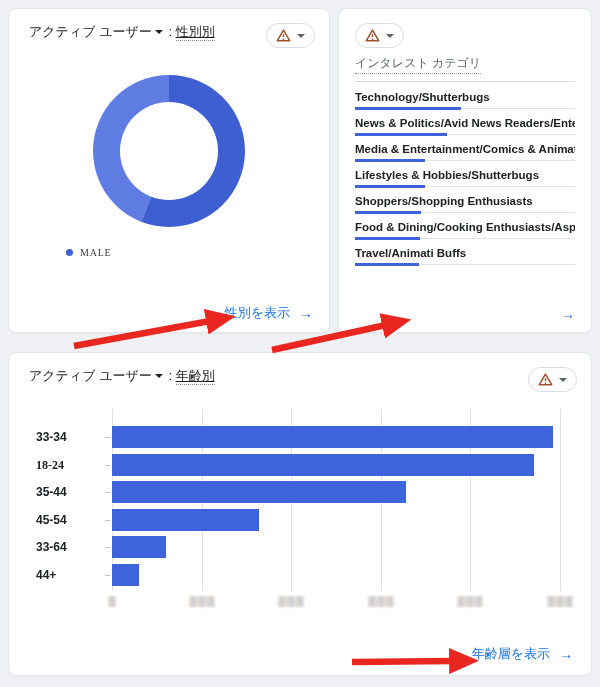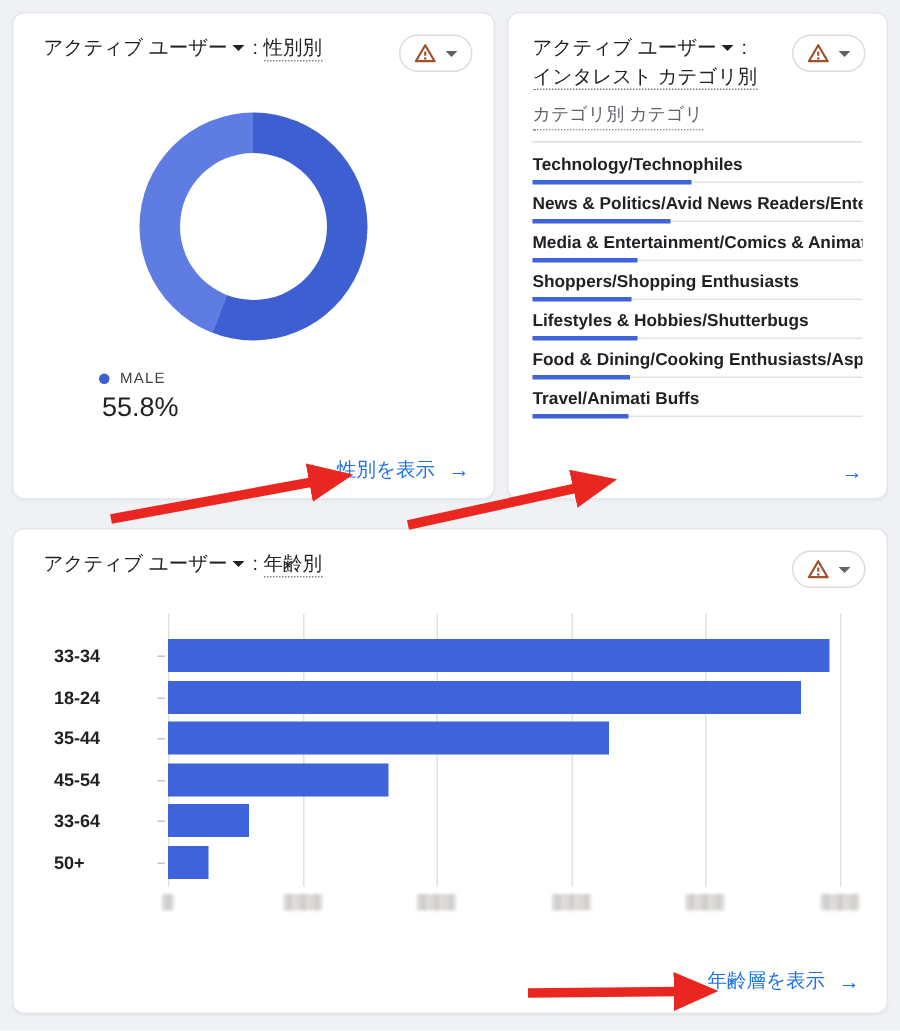--- a/index.html
+++ b/index.html
@@ -13,37 +13,37 @@
   #card-interest { left:338px;top:8px;   width:254px; height:325px; }
   #card-age      { left:8px;  top:352px; width:584px; height:324px; }
 
   .card-header { display:flex; justify-content:space-between; align-items:flex-start; padding:14px 14px 0 20px; }
   #card-interest .card-header { padding-left:16px; }
   .card-title { font-size:13px; color:#202124; line-height:1.45; }
   .metric-picker { cursor:pointer;text-align:right; }
   .caret { display:inline-block; width:0; height:0; border-left:4px solid transparent;
            border-right:4px solid transparent; border-top:4px solid #202124;
            margin:0 2px 1px 3px; vertical-align:middle; }
-  .dim-underline { border-bottom:1px dotted #80868b; padding-bottom:1px; cursor:pointer; }
+  .dim-underline { border-bottom:1px dotted #80868b; padding-bottom:1px; cursor:pointer;text-decoration:underline; }
 
   .pill { display:flex; align-items:center; gap:6px; border:1px solid #dadce0; border-radius:14px;
           padding:4px 9px; background:#fff; cursor:pointer; }
   .pill .caret2 { border-top:4px solid #5f6368; margin:0; }
 
   
   .donut { position:absolute; left:50%; transform:translateX(-50%); top:66px; width:152px; height:152px;
            border-radius:50%; }
   .donut-hole { position:absolute; left:50%; top:50%; transform:translate(-50%,-50%);
                 width:98px; height:98px; border-radius:50%; background:#fff; }
   .gender-legend { position:absolute; left:0; top:238px; width:100%; display:flex; }
   .legend-item { width:50%; padding-left:57px; }
   .legend-item + .legend-item { padding-left:57px; }
   .legend-top { display:flex; align-items:center; gap:7px; }
   .legend-dot { width:7px; height:7px; border-radius:50%; display:inline-block; }
-  .legend-label { font-size:10px; letter-spacing:.8px; color:#3c4043; font-weight:500; }
+  .legend-label { font-size:10px; letter-spacing:.8px; color:#3c4043; font-weight:500;font-family:Liberation Serif, serif; }
   .legend-value { font-size:18px; color:#202124; margin-top:3px; padding-left:2px; }
 
   .footer-link { position:absolute; right:16px; bottom:10px; color:#1a73e8; font-size:13px;
                  display:flex; align-items:center; gap:9px; cursor:pointer; white-space:nowrap; }
   #card-age .footer-link { right:18px; bottom:12px; }
   .link-arrow { font-size:14px; }
 
   
   .sub-dim { display:inline-block; margin:7px 0 0 16px; font-size:12px; color:#5f6368;
              border-bottom:1px dotted #9aa0a6; padding-bottom:1px; cursor:pointer; }
@@ -92,76 +92,70 @@
     </div>
     <div class="donut" id="gender-donut" style="background: conic-gradient(rgb(62, 95, 210) 0deg, rgb(62, 95, 210) 200.88deg, rgb(94, 124, 226) 200.88deg, rgb(94, 124, 226) 360deg);">
       <div class="donut-hole"></div>
     </div>
     <div class="gender-legend" id="gender-legend">
         <div class="legend-item">
           <div class="legend-top">
             <div class="legend-dot" style="background: rgb(62, 95, 210);"></div>
             <div class="legend-label">MALE</div>
           </div>
-          <div class="legend-value">55.8%</div>
         </div>
       </div>
     <div class="footer-link">
       <span>性別を表示</span>
       <span class="link-arrow">→</span>
     </div>
   </div>
 
   <div class="card" id="card-interest">
     <div class="card-header">
-      <div class="card-title" style="max-width:165px;">
-        <span class="metric-picker"><span>アクティブ ユーザー</span><span class="caret"></span></span>
-        <span>:</span><br>
-        <span class="dim-underline">インタレスト カテゴリ別</span>
-      </div>
       <div class="pill">
         <svg width="15" height="15" viewBox="0 0 24 24">
           <path d="M12 3.5 L22 20.5 H2 Z" fill="none" stroke="#a0522d" stroke-width="2.4" stroke-linejoin="round"></path>
           <line x1="12" y1="10" x2="12" y2="14.6" stroke="#a0522d" stroke-width="2.3"></line>
           <circle cx="12" cy="17.6" r="1.35" fill="#a0522d"></circle>
         </svg>
         <span class="caret caret2"></span>
       </div>
     </div>
-    <span class="sub-dim">カテゴリ別 カテゴリ</span>
+    <span class="sub-dim">インタレスト カテゴリ</span>
     <div class="header-divider"></div>
     <div class="int-list" id="interest-list">
         <div class="int-row">
-          <div class="int-label">Technology/Technophiles</div>
+          <div class="int-label">Technology/Shutterbugs</div>
           <div class="int-track">
             <div class="int-fill" style="width: 48%; background: rgb(63, 99, 218);"></div>
           </div>
         </div>
         <div class="int-row">
           <div class="int-label">News &amp; Politics/Avid News Readers/Enter…</div>
           <div class="int-track">
             <div class="int-fill" style="width: 42%; background: rgb(63, 99, 218);"></div>
           </div>
         </div>
         <div class="int-row">
           <div class="int-label">Media &amp; Entertainment/Comics &amp; Animati…</div>
           <div class="int-track">
             <div class="int-fill" style="width: 32%; background: rgb(63, 99, 218);"></div>
           </div>
         </div>
         <div class="int-row">
+          <div class="int-label">Lifestyles &amp; Hobbies/Shutterbugs</div>
+          <div class="int-track">
+            <div class="int-fill" style="width: 32%; background: rgb(63, 99, 218);"></div>
+          </div>
+        </div>
+        <div class="int-row">
           <div class="int-label">Shoppers/Shopping Enthusiasts</div>
           <div class="int-track">
             <div class="int-fill" style="width: 30%; background: rgb(63, 99, 218);"></div>
-          </div>
-        </div>
-        <div class="int-row">
-          <div class="int-label">Lifestyles &amp; Hobbies/Shutterbugs</div>
-          <div class="int-track">
-            <div class="int-fill" style="width: 32%; background: rgb(63, 99, 218);"></div>
           </div>
         </div>
         <div class="int-row">
           <div class="int-label">Food &amp; Dining/Cooking Enthusiasts/Aspiri…</div>
           <div class="int-track">
             <div class="int-fill" style="width: 29.5%; background: rgb(63, 99, 218);"></div>
           </div>
         </div>
         <div class="int-row">
           <div class="int-label">Travel/Animati Buffs</div>
@@ -194,33 +188,33 @@
     <div class="age-plot" id="age-plot">
         <div class="gridline" style="left: 103px; top: 56px; height: 182px;"></div>
         <div class="gridline" style="left: 192.6px; top: 56px; height: 182px;"></div>
         <div class="gridline" style="left: 282.2px; top: 56px; height: 182px;"></div>
         <div class="gridline" style="left: 371.8px; top: 56px; height: 182px;"></div>
         <div class="gridline" style="left: 461.4px; top: 56px; height: 182px;"></div>
         <div class="gridline" style="left: 551px; top: 56px; height: 182px;"></div>
         <div class="age-label" style="top: 77px;">33-34</div>
         <div class="age-tick" style="left: 96px; top: 84px;"></div>
         <div class="age-bar" style="left: 103px; top: 73px; width: 440.832px; background: rgb(63, 99, 218);"></div>
-        <div class="age-label" style="top: 105px;">18-24</div>
+        <div class="age-label" style="top: 105px; font-family: Liberation Serif, serif;">18-24</div>
         <div class="age-tick" style="left: 96px; top: 112px;"></div>
         <div class="age-bar" style="left: 103px; top: 101px; width: 422.016px; background: rgb(63, 99, 218);"></div>
         <div class="age-label" style="top: 132px;">35-44</div>
         <div class="age-tick" style="left: 96px; top: 139px;"></div>
         <div class="age-bar" style="left: 103px; top: 128px; width: 293.888px; background: rgb(63, 99, 218);"></div>
         <div class="age-label" style="top: 160px;">45-54</div>
         <div class="age-tick" style="left: 96px; top: 167px;"></div>
         <div class="age-bar" style="left: 103px; top: 156px; width: 146.944px; background: rgb(63, 99, 218);"></div>
         <div class="age-label" style="top: 187px;">33-64</div>
         <div class="age-tick" style="left: 96px; top: 194px;"></div>
         <div class="age-bar" style="left: 103px; top: 183px; width: 54.208px; background: rgb(63, 99, 218);"></div>
-        <div class="age-label" style="top: 215px;">50+</div>
+        <div class="age-label" style="top: 215px;">44+</div>
         <div class="age-tick" style="left: 96px; top: 222px;"></div>
         <div class="age-bar" style="left: 103px; top: 211px; width: 26.88px; background: rgb(63, 99, 218);"></div>
         <div class="redacted-tick" style="left: 99px; top: 243px; width: 8px;"></div>
         <div class="redacted-tick" style="left: 179.6px; top: 243px; width: 26px;"></div>
         <div class="redacted-tick" style="left: 269.2px; top: 243px; width: 26px;"></div>
         <div class="redacted-tick" style="left: 358.8px; top: 243px; width: 26px;"></div>
         <div class="redacted-tick" style="left: 448.4px; top: 243px; width: 26px;"></div>
         <div class="redacted-tick" style="left: 538px; top: 243px; width: 26px;"></div>
       </div>
     <div class="footer-link">

